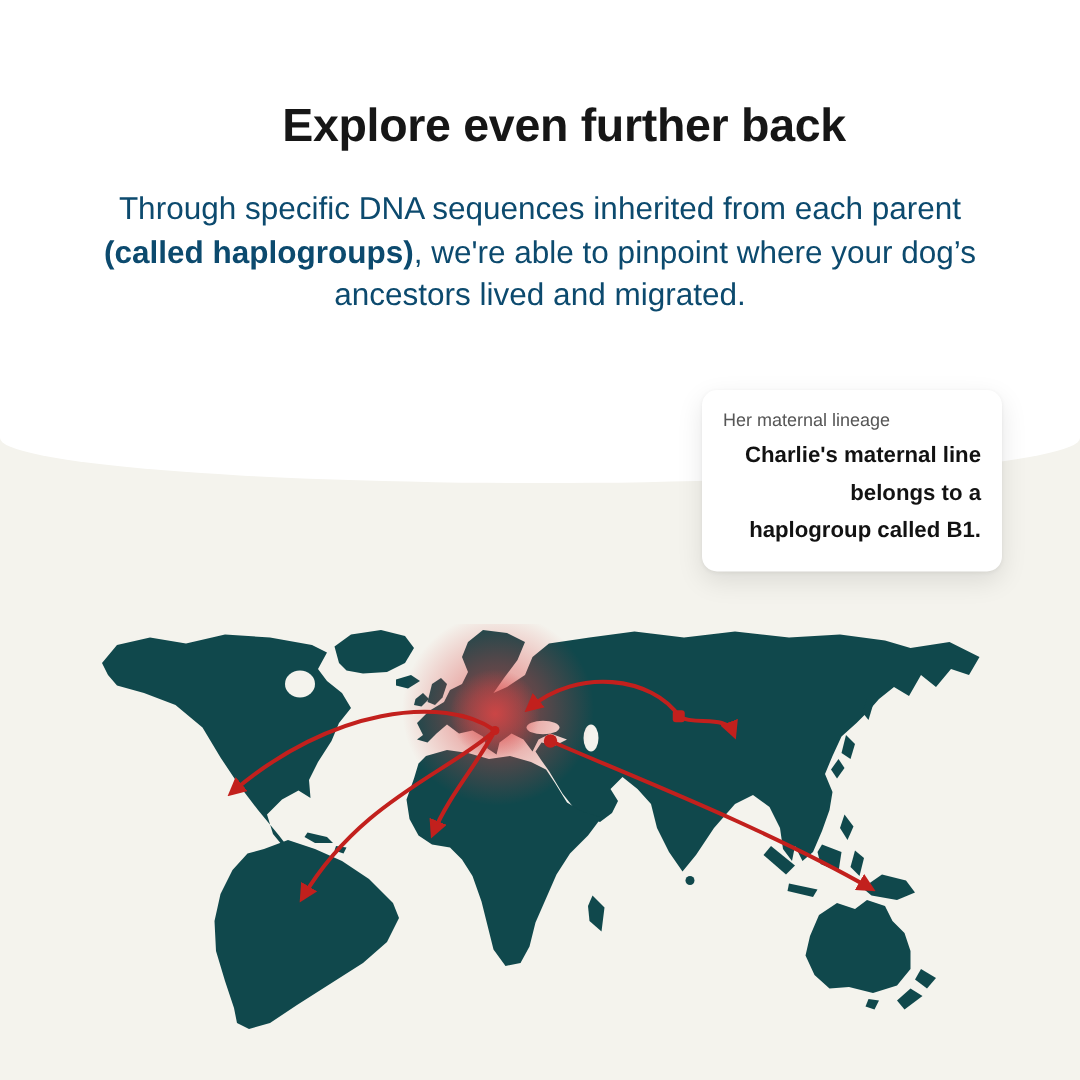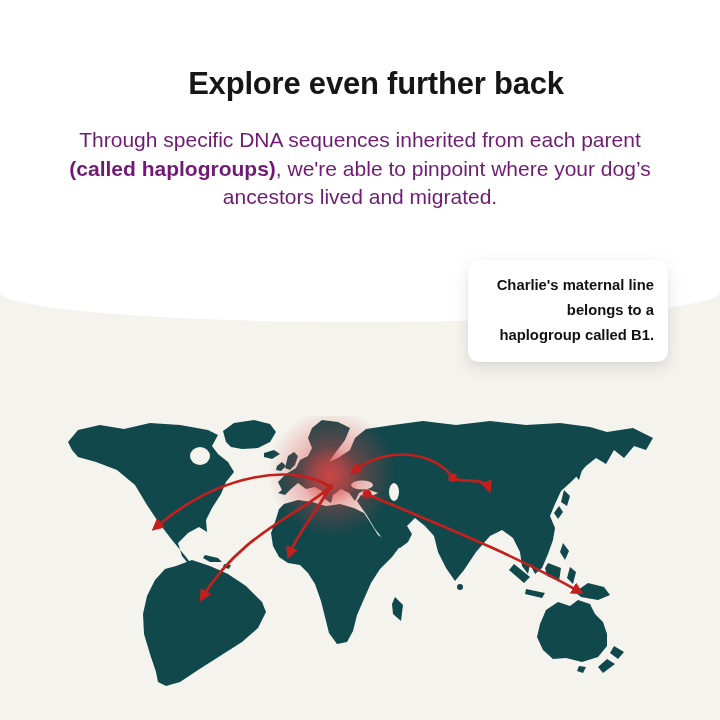--- a/index.html
+++ b/index.html
@@ -39,21 +39,21 @@
     font-weight:700;
     letter-spacing:-0.2px;
     color:var(--text);
     padding-left:32px;
   }
   .hero p{
     margin:24px auto 0;
     width:592px;
     font-size:21px;
     line-height:1.36;
-    color:#701a75;
+    color:#0c4a6e;
     font-weight:400;
   }
   .hero p strong{font-weight:700;}
   .lineage-card{
     position:absolute;left:468px;top:260px;width:200px;
     background:var(--card-bg);
     border-radius:10px;
     box-shadow:0 6px 18px rgba(0,0,0,.10), 0 1px 3px rgba(0,0,0,.06);
     padding:13px 14px 14px;
     z-index:5;
@@ -84,20 +84,21 @@
 <body>
 
 <div class="white-top"></div>
 
 <div class="hero">
   <h1>Explore even further back</h1>
   <p><span>Through specific DNA sequences inherited from each parent </span><strong>(called haplogroups)</strong><span>, we're able to pinpoint where your dog’s ancestors lived and migrated.</span></p>
 </div>
 
 <div class="lineage-card">
+  <div class="card-label">Her maternal lineage</div>
   <div class="card-text">Charlie's maternal line belongs to a haplogroup called B1.</div>
 </div>
 
 <div class="map-wrap">
   <svg viewBox="0 0 604 290" xmlns="http://www.w3.org/2000/svg">
     <defs>
       <radialGradient id="gOuter">
         <stop offset="0%" style="stop-color:var(--glow)" stop-opacity="0.55"></stop>
         <stop offset="45%" style="stop-color:var(--glow)" stop-opacity="0.38"></stop>
         <stop offset="100%" style="stop-color:var(--glow)" stop-opacity="0"></stop>

